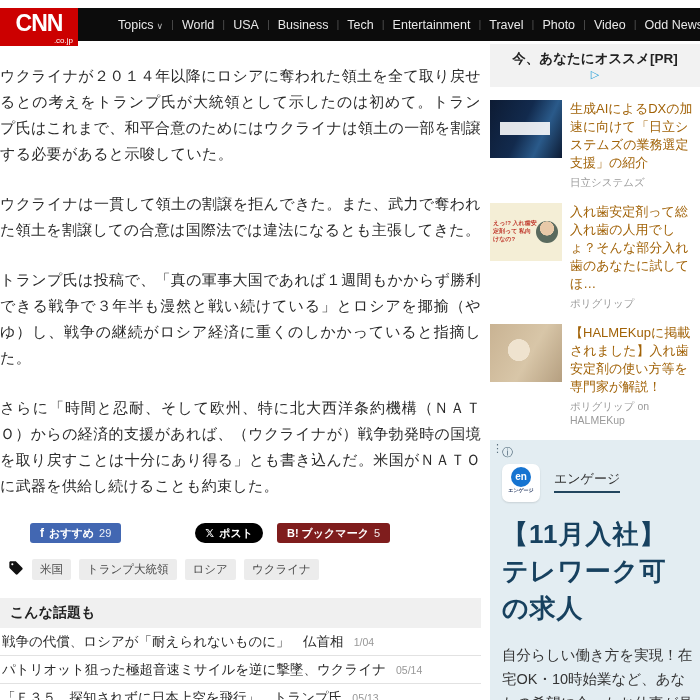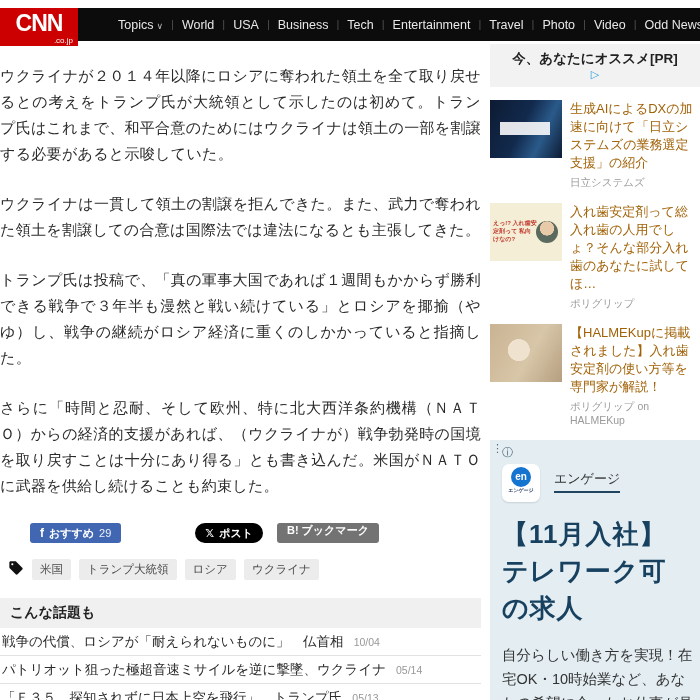--- a/index.html
+++ b/index.html
@@ -34,21 +34,21 @@
   .article { padding-top:30px; }
 
   .share-row { display:flex; align-items:center; margin:12px 0 0 30px; gap:14px; }
   .btn-fb, .btn-x, .btn-hatena {
     display:inline-flex; align-items:center; gap:5px; border:none; cursor:pointer;
     color:#fff; font-size:11px; font-weight:bold; height:20px; padding:0 10px;
     font-family:inherit;
   }
   .btn-fb { background:#4267b2; border-radius:3px; }
   .btn-x { background:#000; border-radius:10px; margin-left:60px; }
-  .btn-hatena { background:#737373; border-radius:3px;flex-direction:column; }
+  .btn-hatena { background:#7f1d1d; border-radius:3px; }
   .fb-f { font-size:12px; font-weight:bold; }
   .share-count { font-weight:normal; opacity:.9; }
 
   .tags-row { display:flex; align-items:center; margin:16px 0 0 8px; gap:8px; }
   .tag-chip {
     background:#ececec; color:#4a4a4a; font-size:11.5px; padding:3px 8px;
     text-decoration:none; border-radius:2px; white-space:nowrap;
   }
 
   .sec-header {
@@ -190,21 +190,21 @@
     <a class="tag-chip">トランプ大統領</a>
     <a class="tag-chip">ロシア</a>
     <a class="tag-chip">ウクライナ</a>
   </div>
 
   <div class="sec-header">こんな話題も</div>
   <ul class="related-list">
     <li>
       <a>
         <span>戦争の代償、ロシアが「耐えられないものに」　仏首相</span>
-        <span class="rel-date">10/04</span>
+        <span class="rel-date">1/04</span>
       </a>
     </li>
     <li>
       <a>
         <span>パトリオット狙った極超音速ミサイルを逆に撃墜、ウクライナ</span>
         <span class="rel-date">05/14</span>
       </a>
     </li>
     <li>
       <a>

